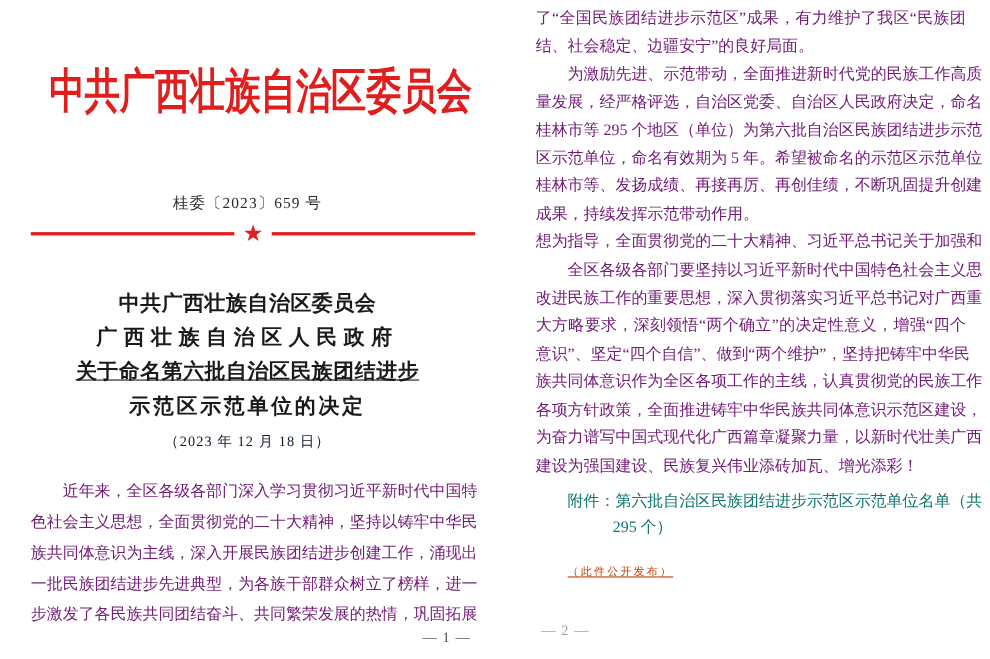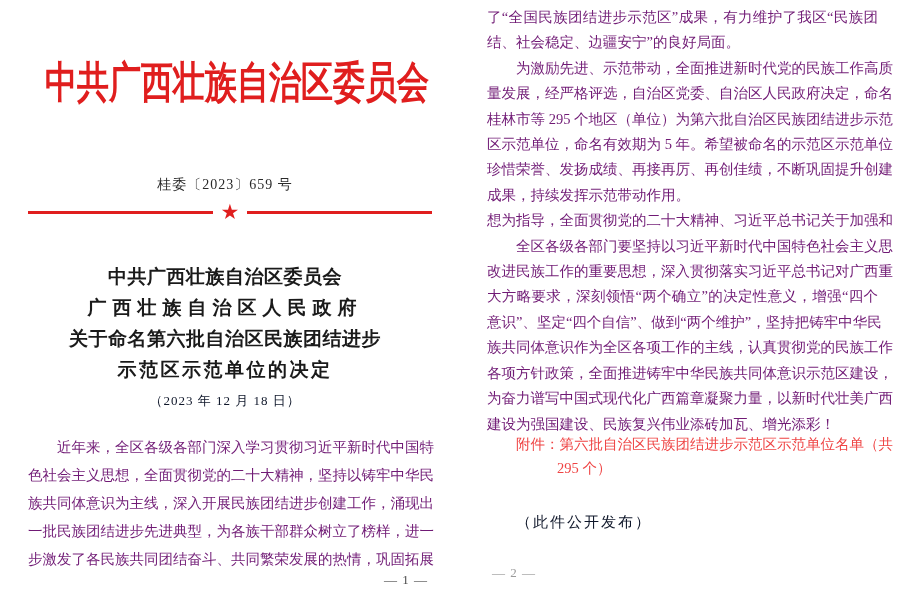--- a/index.html
+++ b/index.html
@@ -34,21 +34,21 @@
   .rule-star{
     width:34px;text-align:center;color:#e01e1e;font-size:21px;line-height:24px;
     flex:0 0 auto;
   }
   .title-block{
     position:absolute;top:261px;left:0;width:450px;text-align:center;
   }
   .tl{font-size:19px;font-weight:bold;line-height:31px;color:#1a1a1a;white-space:nowrap;}
   .tl1{letter-spacing:0.5px;}
   .tl2{letter-spacing:6px;}
-  .tl3{letter-spacing:0.5px;}
+  .tl3{letter-spacing:0.5px;text-decoration:underline;}
   .tl4{letter-spacing:2.5px;}
   .date-line{font-size:13px;margin-top:7px;color:#0f172a;letter-spacing:1px;}
 
   .body{font-size:14.5px;color:#701a75;}
   .body1{
     position:absolute;top:433px;left:28px;width:400px;line-height:28px;
   }
   .bline{
     text-align:justify;text-align-last:justify;white-space:nowrap;
   }
@@ -59,28 +59,28 @@
     position:absolute;font-size:13px;letter-spacing:1px;white-space:nowrap;
   }
   .pagenum-1{top:572px;right:22px;color:#4d4d4d;}
   .pagenum-2{top:565px;left:42px;color:#9a9a9a;}
 
   
   .body2{
     position:absolute;top:5px;left:37px;width:391px;line-height:25.4px;
   }
   .attachment{
-    position:absolute;top:432px;left:37px;width:391px;line-height:24px;
-    font-size:14.5px;color:#ef4444;
+    position:absolute;top:444px;left:37px;width:391px;line-height:24px;
+    font-size:14.5px;color:#0f766e;
   }
   .att-line1{text-indent:29px;text-align:justify;text-align-last:justify;white-space:nowrap;}
   .att-line2{padding-left:70px;}
   .publish{
     position:absolute;top:513px;left:37px;width:391px;
-    font-size:15px;color:#0f172a;text-indent:29px;letter-spacing:2px;
+    font-size:10px;color:#c2410c;text-indent:29px;letter-spacing:2px;text-decoration:underline;
   }
 </style>
 </head>
 <body>
 
 <div class="canvas">
 
   <div class="page page-left">
 
     <div class="org-header">中共广西壮族自治区委员会</div>
@@ -114,21 +114,21 @@
 
   <div class="page page-right">
 
     <div class="body body2">
       <div class="bline">了“全国民族团结进步示范区”成果，有力维护了我区“民族团</div>
       <div class="bline para-end">结、社会稳定、边疆安宁”的良好局面。</div>
       <div class="bline indent">为激励先进、示范带动，全面推进新时代党的民族工作高质</div>
       <div class="bline">量发展，经严格评选，自治区党委、自治区人民政府决定，命名</div>
       <div class="bline">桂林市等 295 个地区（单位）为第六批自治区民族团结进步示范</div>
       <div class="bline">区示范单位，命名有效期为 5 年。希望被命名的示范区示范单位</div>
-      <div class="bline">珍惜荣誉、发扬成绩、再接再厉、再创佳绩，不断巩固提升创建</div>
+      <div class="bline">桂林市等、发扬成绩、再接再厉、再创佳绩，不断巩固提升创建</div>
       <div class="bline para-end">成果，持续发挥示范带动作用。</div>
       <div class="bline">想为指导，全面贯彻党的二十大精神、习近平总书记关于加强和</div>
       <div class="bline indent">全区各级各部门要坚持以习近平新时代中国特色社会主义思</div>
       <div class="bline">改进民族工作的重要思想，深入贯彻落实习近平总书记对广西重</div>
       <div class="bline">大方略要求，深刻领悟“两个确立”的决定性意义，增强“四个</div>
       <div class="bline">意识”、坚定“四个自信”、做到“两个维护”，坚持把铸牢中华民</div>
       <div class="bline">族共同体意识作为全区各项工作的主线，认真贯彻党的民族工作</div>
       <div class="bline">各项方针政策，全面推进铸牢中华民族共同体意识示范区建设，</div>
       <div class="bline">为奋力谱写中国式现代化广西篇章凝聚力量，以新时代壮美广西</div>
       <div class="bline para-end">建设为强国建设、民族复兴伟业添砖加瓦、增光添彩！</div>

